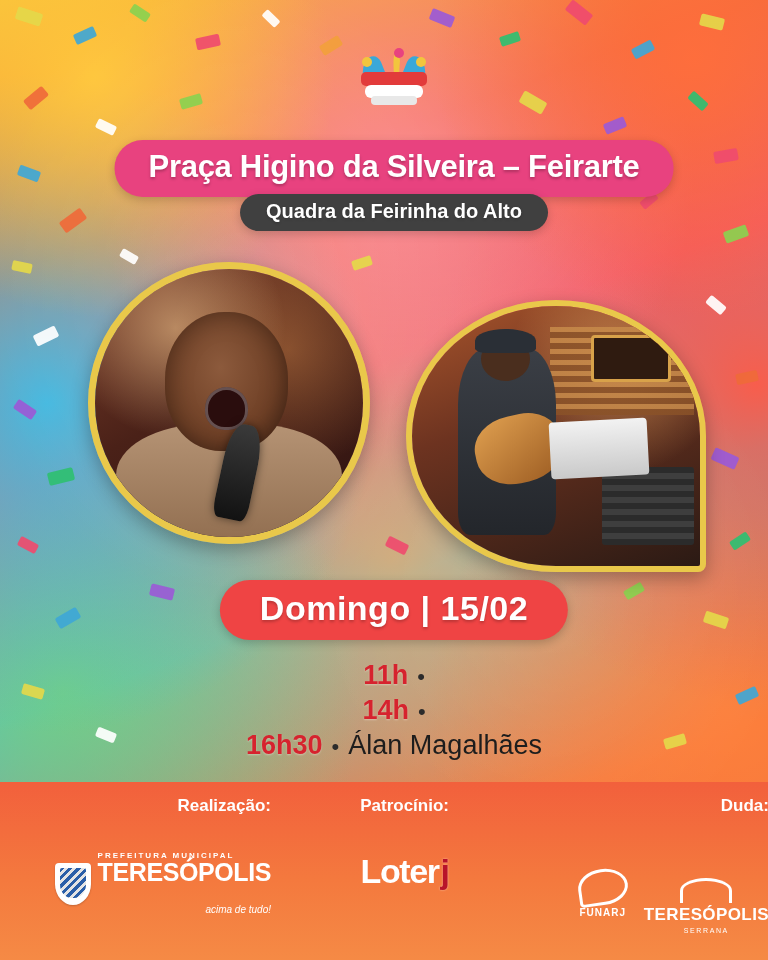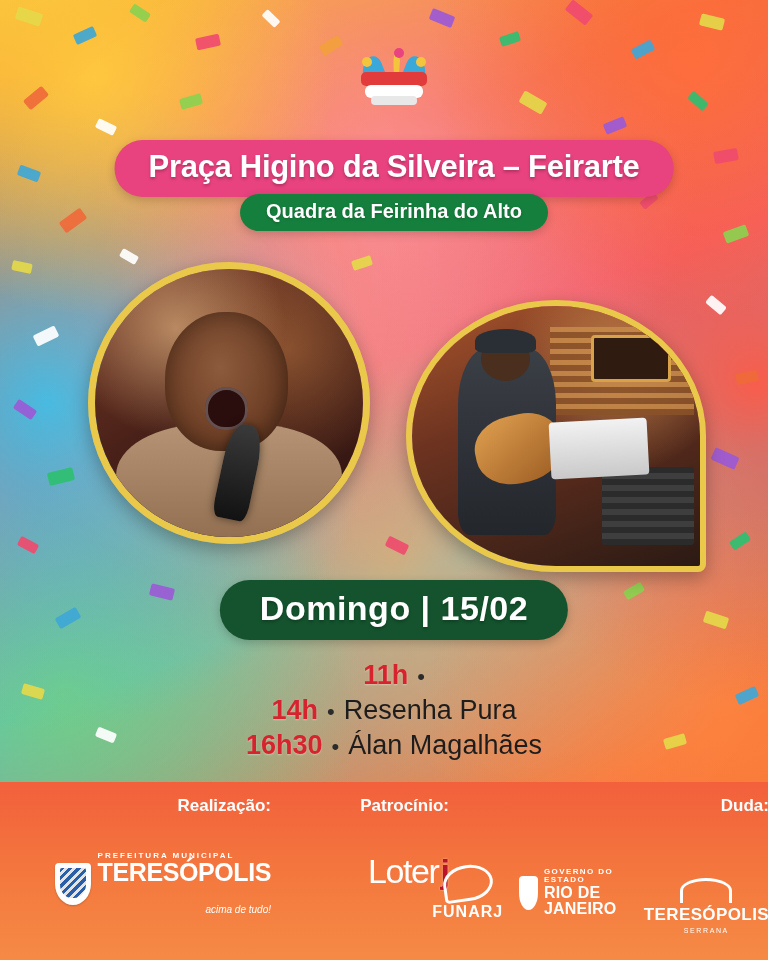--- a/index.html
+++ b/index.html
@@ -76,21 +76,21 @@
     font-weight: bold;
     color: #ffffff;
     letter-spacing: -0.3px;
     text-shadow: 0 2px 3px rgba(0,0,0,0.25);
   }
   .subtitle-band {
     position: absolute;
     top: 194px;
     left: 50%;
     transform: translateX(-50%);
-    background: #15803d;
+    background: #404040;
     border-radius: 22px;
     padding: 6px 26px 8px 26px;
     box-shadow: 0 3px 10px rgba(0,0,0,0.18);
     white-space: nowrap;
   }
   .subtitle-band .st {
     font-size: 20px;
     font-weight: bold;
     color: #ffffff;
     text-shadow: 0 1px 3px rgba(0,0,0,0.22);
@@ -249,21 +249,21 @@
     background: repeating-linear-gradient(180deg, #2b2b2b 0px, #2b2b2b 6px, #3e3e3e 6px, #3e3e3e 12px);
     border-radius: 3px;
   }
 
   
   .date-band {
     position: absolute;
     top: 580px;
     left: 50%;
     transform: translateX(-50%);
-    background: #14532d;
+    background: #ef4444;
     border-radius: 30px;
     padding: 9px 40px 12px 40px;
     box-shadow: 0 3px 10px rgba(0,0,0,0.2);
     white-space: nowrap;
   }
   .date-band .d {
     font-size: 34px;
     font-weight: bold;
     color: #ffffff;
     letter-spacing: 0.5px;
@@ -365,39 +365,39 @@
     font-size: 25px; color: #ffffff; font-weight: bold; letter-spacing: -0.4px;
   }
   .pref-tag {
     font-size: 10px; color: #ffffff; font-style: italic; align-self: flex-end; margin-top: 20px;
   }
 
   .loterj {
     display: flex; align-items: center; gap: 2px;
   }
   .loterj-word {
-    font-size: 34px; font-weight: normal; color: #ffffff; letter-spacing: -1.4px;
+    font-size: 34px; font-weight: bold; color: #ffffff; letter-spacing: -1.4px;
   }
   .loterj-j {
     font-size: 34px; font-weight: bold; color: #b8142a; letter-spacing: -1px;
     text-shadow: 0 0 2px rgba(255,255,255,0.6);
   }
 
   .apoio-row { display: flex; align-items: center; gap: 16px; }
 
   .funarj {
     display: flex; flex-direction: column; align-items: center; gap: 2px;
   }
   .funarj-mark {
     width: 44px; height: 30px;
     border: 3px solid #ffffff;
     border-radius: 50% 50% 50% 10%;
     transform: rotate(-8deg);
   }
-  .funarj-txt { font-size: 16px; color: #ffffff; font-weight: bold; letter-spacing: 1px; }
+  .funarj-txt { font-size: 10px; color: #ffffff; font-weight: bold; letter-spacing: 1px; }
 
   .rj-logo {
     display: flex; align-items: center; gap: 6px;
   }
   .rj-shield {
     width: 30px; height: 34px;
     background: #ffffff;
     border-radius: 4px 4px 50% 50%;
   }
   .rj-text { display: flex; flex-direction: column; line-height: 1.05; }
@@ -520,21 +520,20 @@
   </div>
 
   <div class="lineup">
     <div class="li-row">
       <span class="li-time">11h</span>
       <span class="li-dot">•</span>
     </div>
     <div class="li-row">
       <span class="li-time">14h</span>
       <span class="li-dot">•</span>
-      <span class="li-name">Resenha Pura</span>
     </div>
     <div class="li-row">
       <span class="li-time">16h30</span>
       <span class="li-dot">•</span>
       <span class="li-name">Álan Magalhães</span>
     </div>
   </div>
 
   <div class="footer">
     <div class="footer-inner">
@@ -561,27 +560,20 @@
 
       <div class="fcol col-apoio">
         <div class="fhdr">Duda:</div>
         <div class="apoio-row">
 
           <div class="funarj">
             <div class="funarj-mark"></div>
             <span class="funarj-txt">FUNARJ</span>
           </div>
 
-          <div class="rj-logo">
-            <div class="rj-shield"></div>
-            <div class="rj-text">
-              <span class="rj-small">GOVERNO DO ESTADO</span>
-              <span class="rj-big">RIO DE JANEIRO</span>
-            </div>
-          </div>
 
           <div class="tere-logo">
             <div class="tere-mark"></div>
             <span class="tere-name">TERESÓPOLIS</span>
             <span class="tere-sub">SERRANA</span>
           </div>
 
         </div>
       </div>
 

